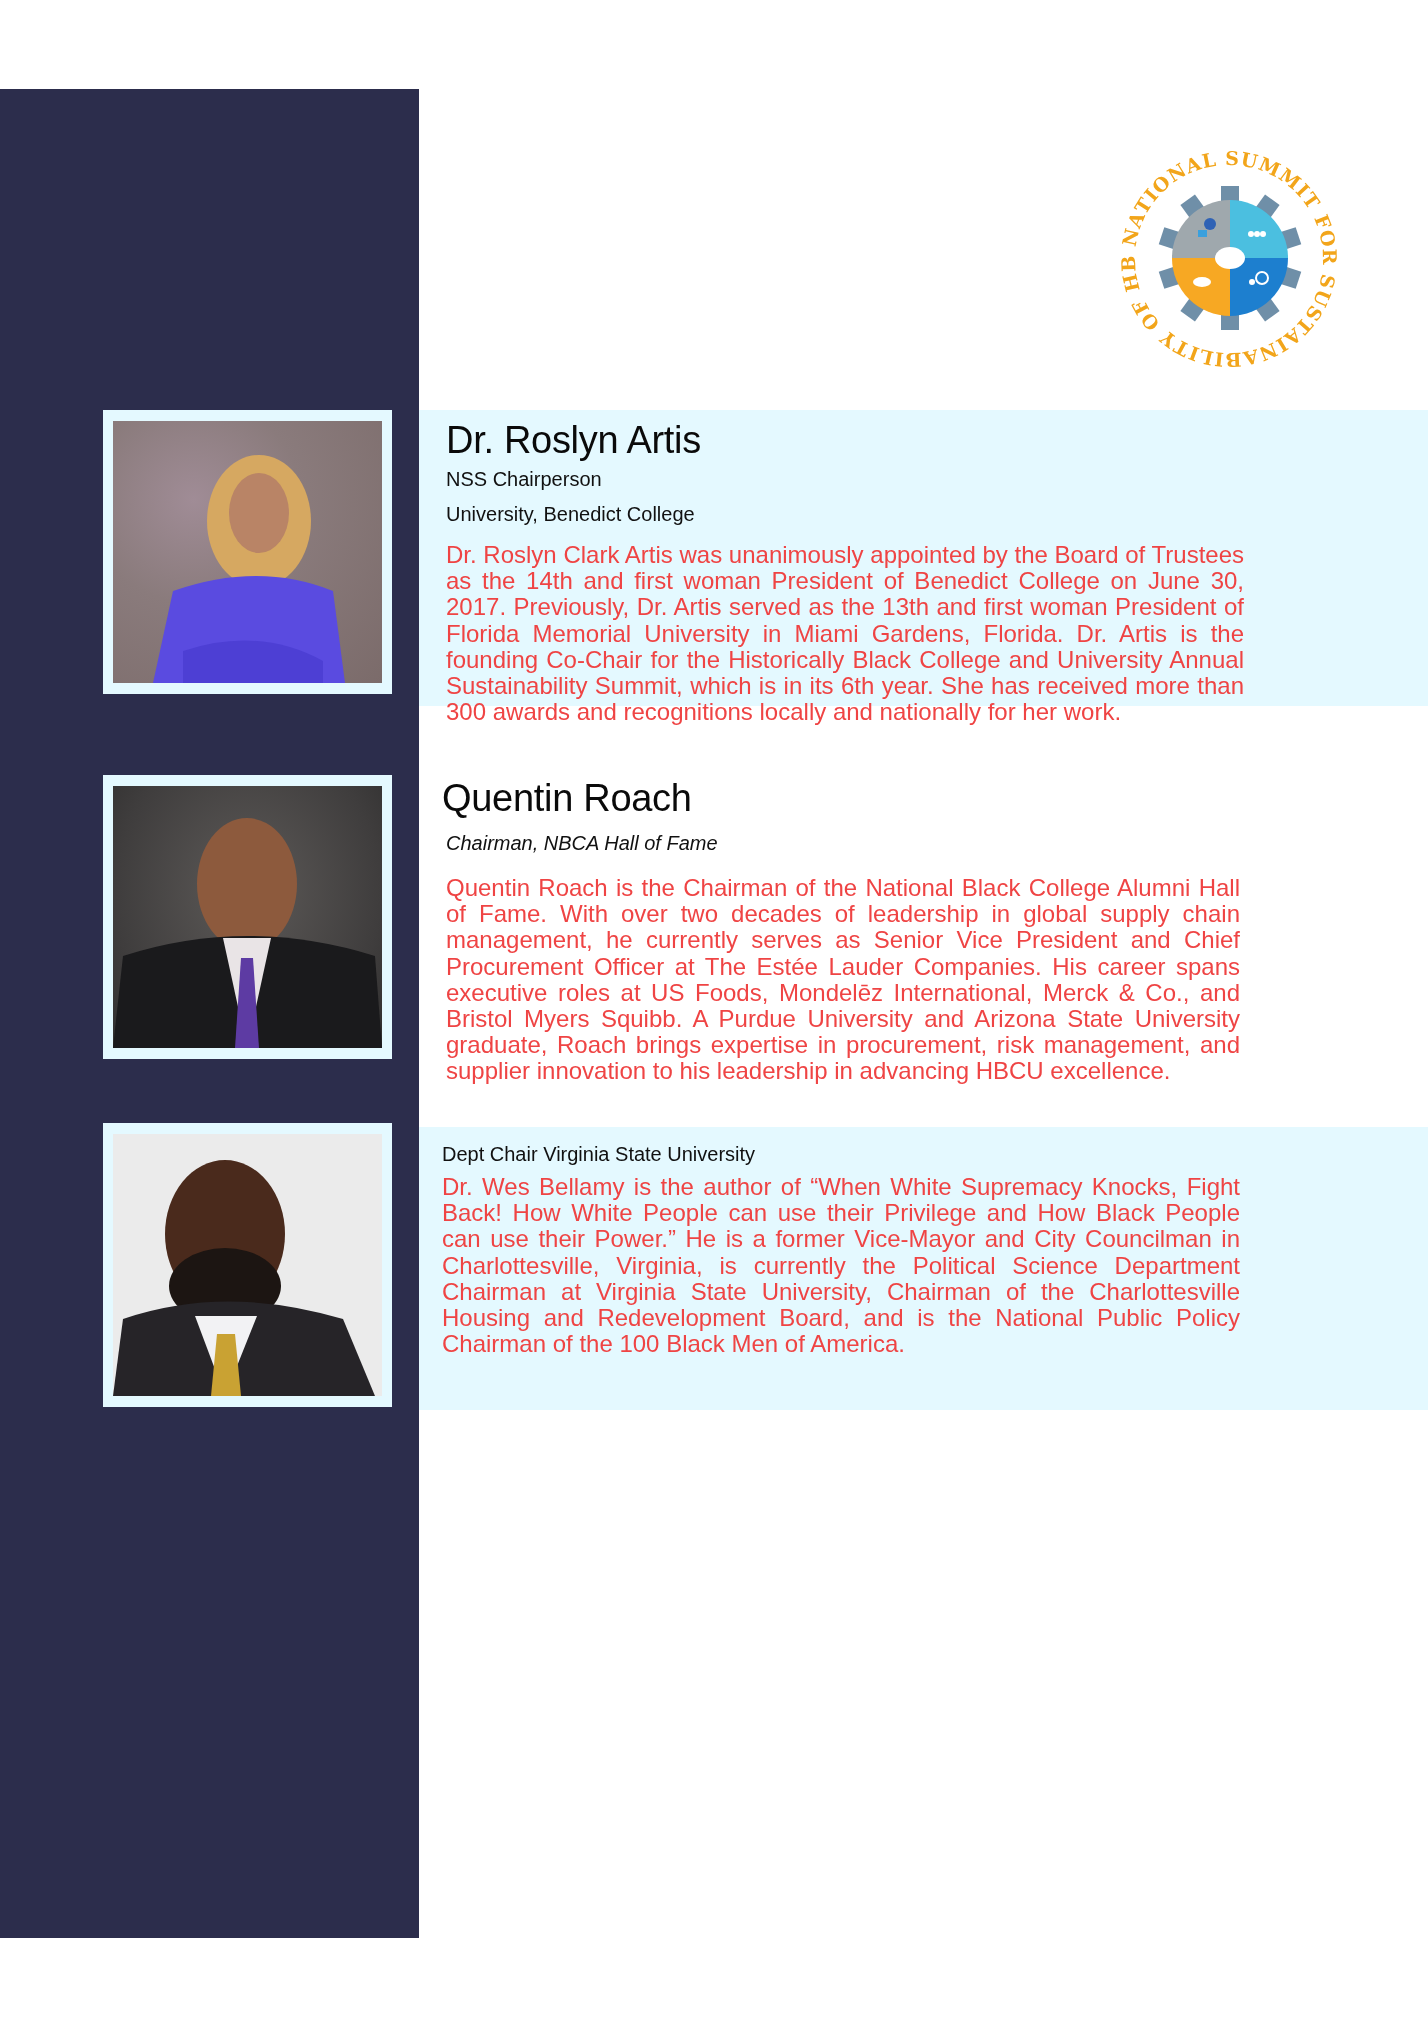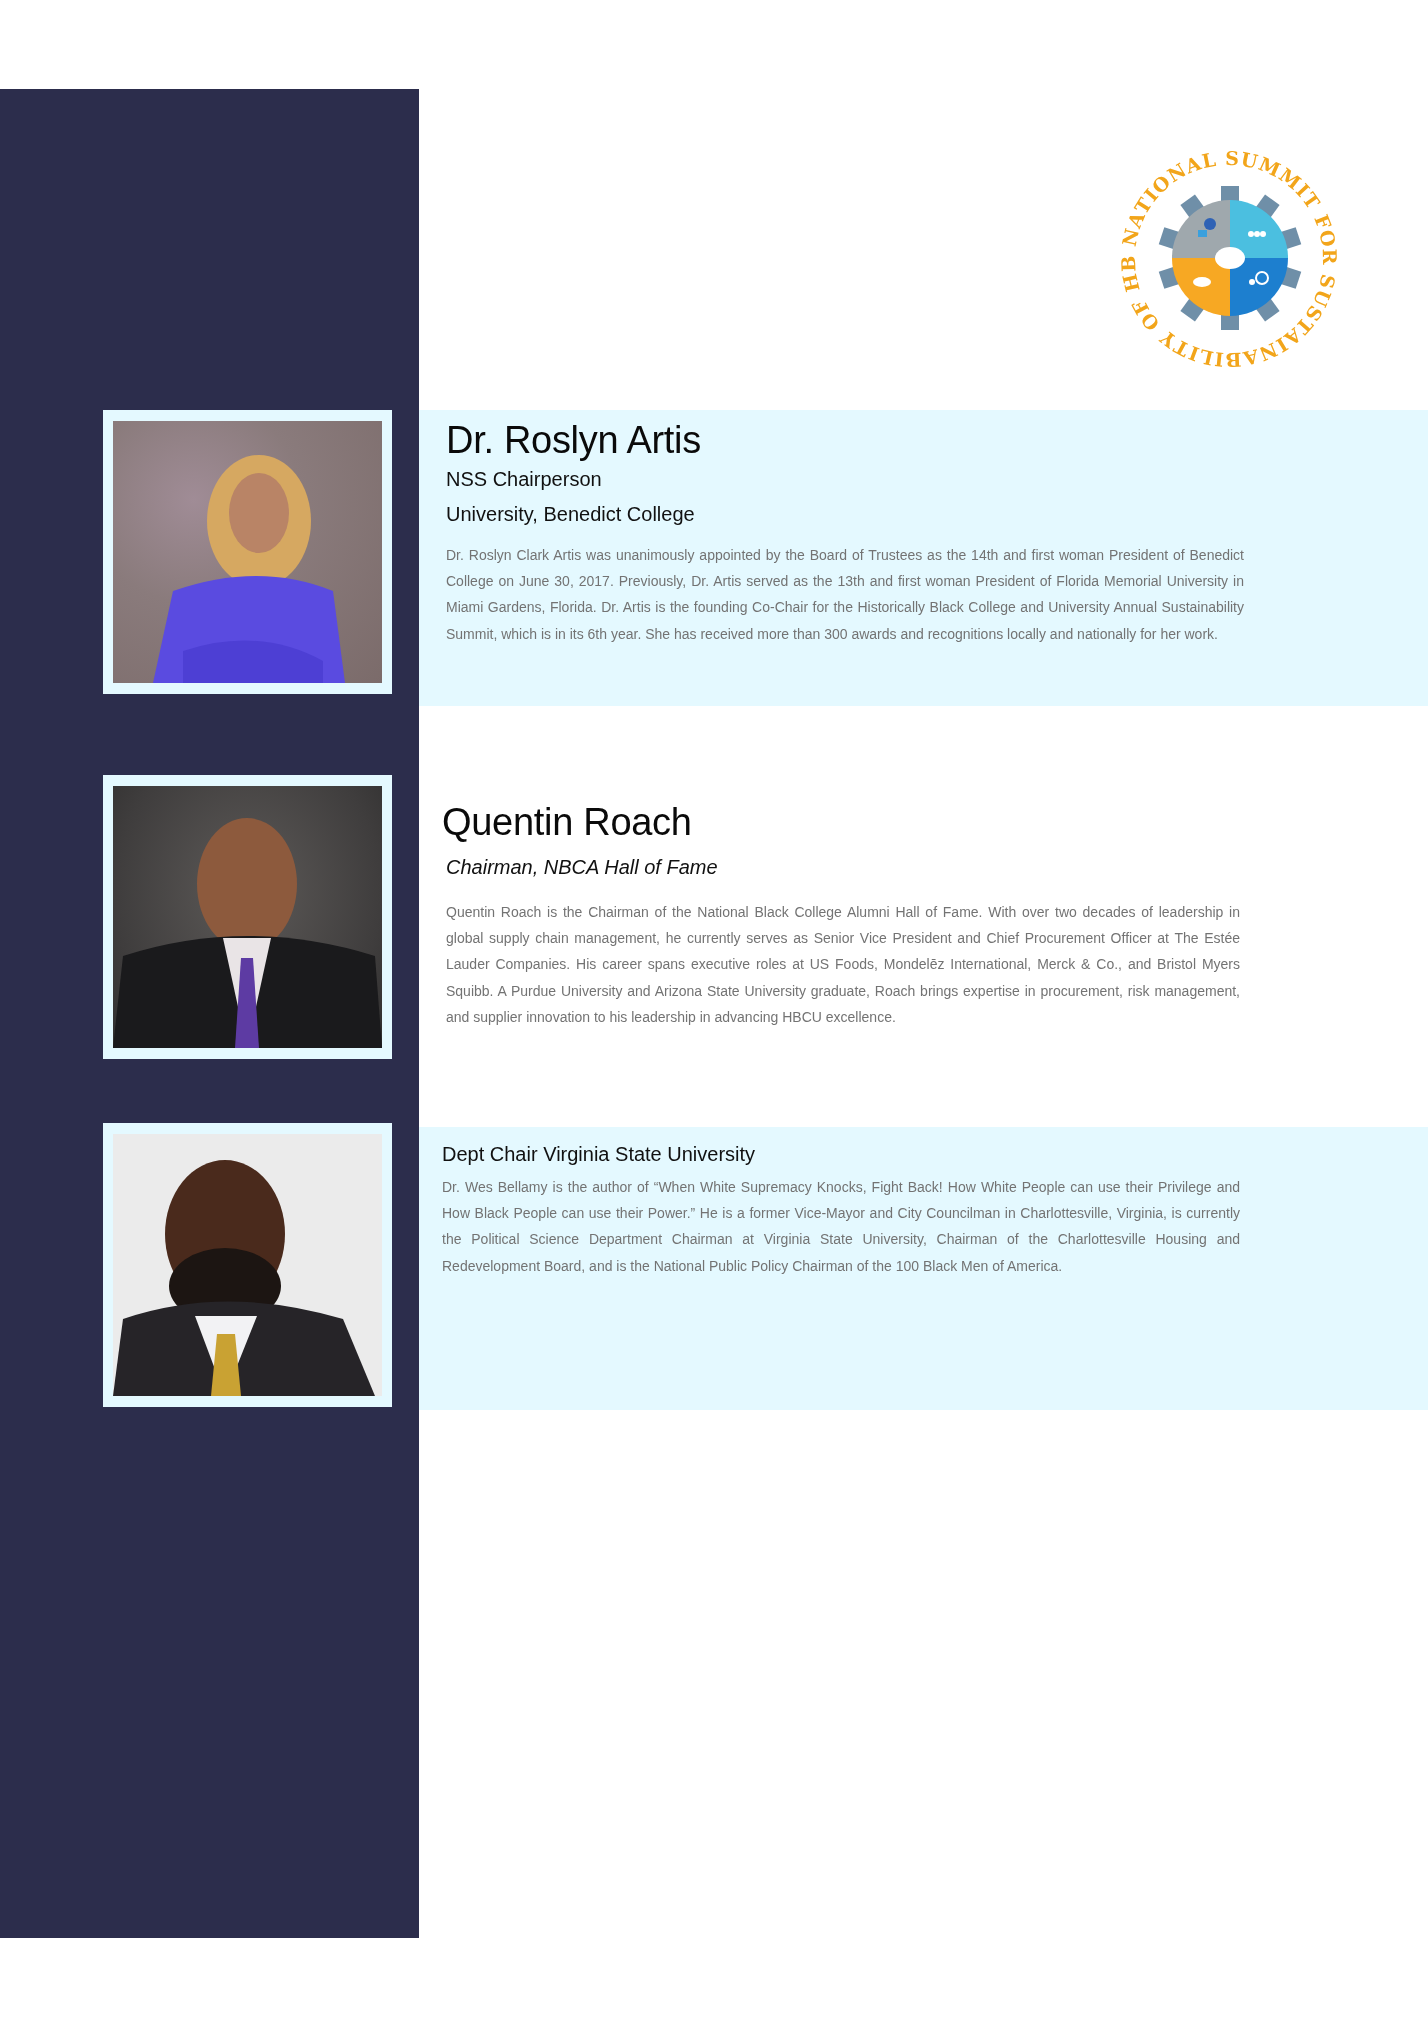--- a/index.html
+++ b/index.html
@@ -26,21 +26,21 @@
     .card-text {
       position: absolute; left: 446px; width: 798px;
     }
     .name {
       font-weight: normal; font-size: 38px; line-height: 44px; color: #0a0a0a; letter-spacing: -0.3px;
     }
     .role {
       font-size: 20px; line-height: 35px; color: #111;
     }
     .bio {
-      font-size: 14px; line-height: 26.2px; color: #737373; text-align: justify;
+      font-size: 24px; line-height: 26.2px; color: #ef4444; text-align: justify;
     }
 
     .logo {
       position: absolute; left: 1118px; top: 145px; width: 222px; height: 228px;
     }
   </style>
 </head>
 <body>
 
 <div class="sidebar"></div>
@@ -109,21 +109,21 @@
 <div class="photo-frame" style="top:775px;">
   <div class="photo" style="background: radial-gradient(ellipse at 50% 40%, #5d5a58 0%, #3f3d3d 70%, #2f2e2e 100%);">
     <svg viewBox="0 0 269 262" width="100%" height="100%" preserveAspectRatio="none">
       <ellipse cx="134" cy="98" rx="50" ry="66" fill="#8d5a3d"></ellipse>
       <path d="M0 262 L10 170 Q134 130 262 170 L269 262 Z" fill="#1a1a1c"></path>
       <path d="M110 152 L134 262 L158 152 Z" fill="#e9e4e6"></path>
       <path d="M128 172 L140 172 L146 262 L122 262 Z" fill="#5d3ba3"></path>
     </svg>
   </div>
 </div>
-<div class="card-text" style="top:776px; left:442px;margin-top:24px;">
+<div class="card-text" style="top:776px; left:442px;">
   <div class="name">Quentin Roach</div>
   <div class="role" style="margin-top:6px; padding-left:4px;font-style:italic;">Chairman, NBCA Hall of Fame</div>
   <div class="bio" style="margin-top:14px; padding-left:4px;">Quentin Roach is the Chairman of the National Black College Alumni Hall of Fame. With over two decades of leadership in global supply chain management, he currently serves as Senior Vice President and Chief Procurement Officer at The Estée Lauder Companies. His career spans executive roles at US Foods, Mondelēz International, Merck &amp; Co., and Bristol Myers Squibb. A Purdue University and Arizona State University graduate, Roach brings expertise in procurement, risk management, and supplier innovation to his leadership in advancing HBCU excellence.</div>
 </div>
 
 <div class="band" style="top:1127px; height:283px;"></div>
 <div class="photo-frame" style="top:1123px;">
   <div class="photo" style="background: #ebebeb;">
     <svg viewBox="0 0 269 262" width="100%" height="100%" preserveAspectRatio="none">
       <ellipse cx="112" cy="100" rx="60" ry="74" fill="#4a2a1c"></ellipse>

